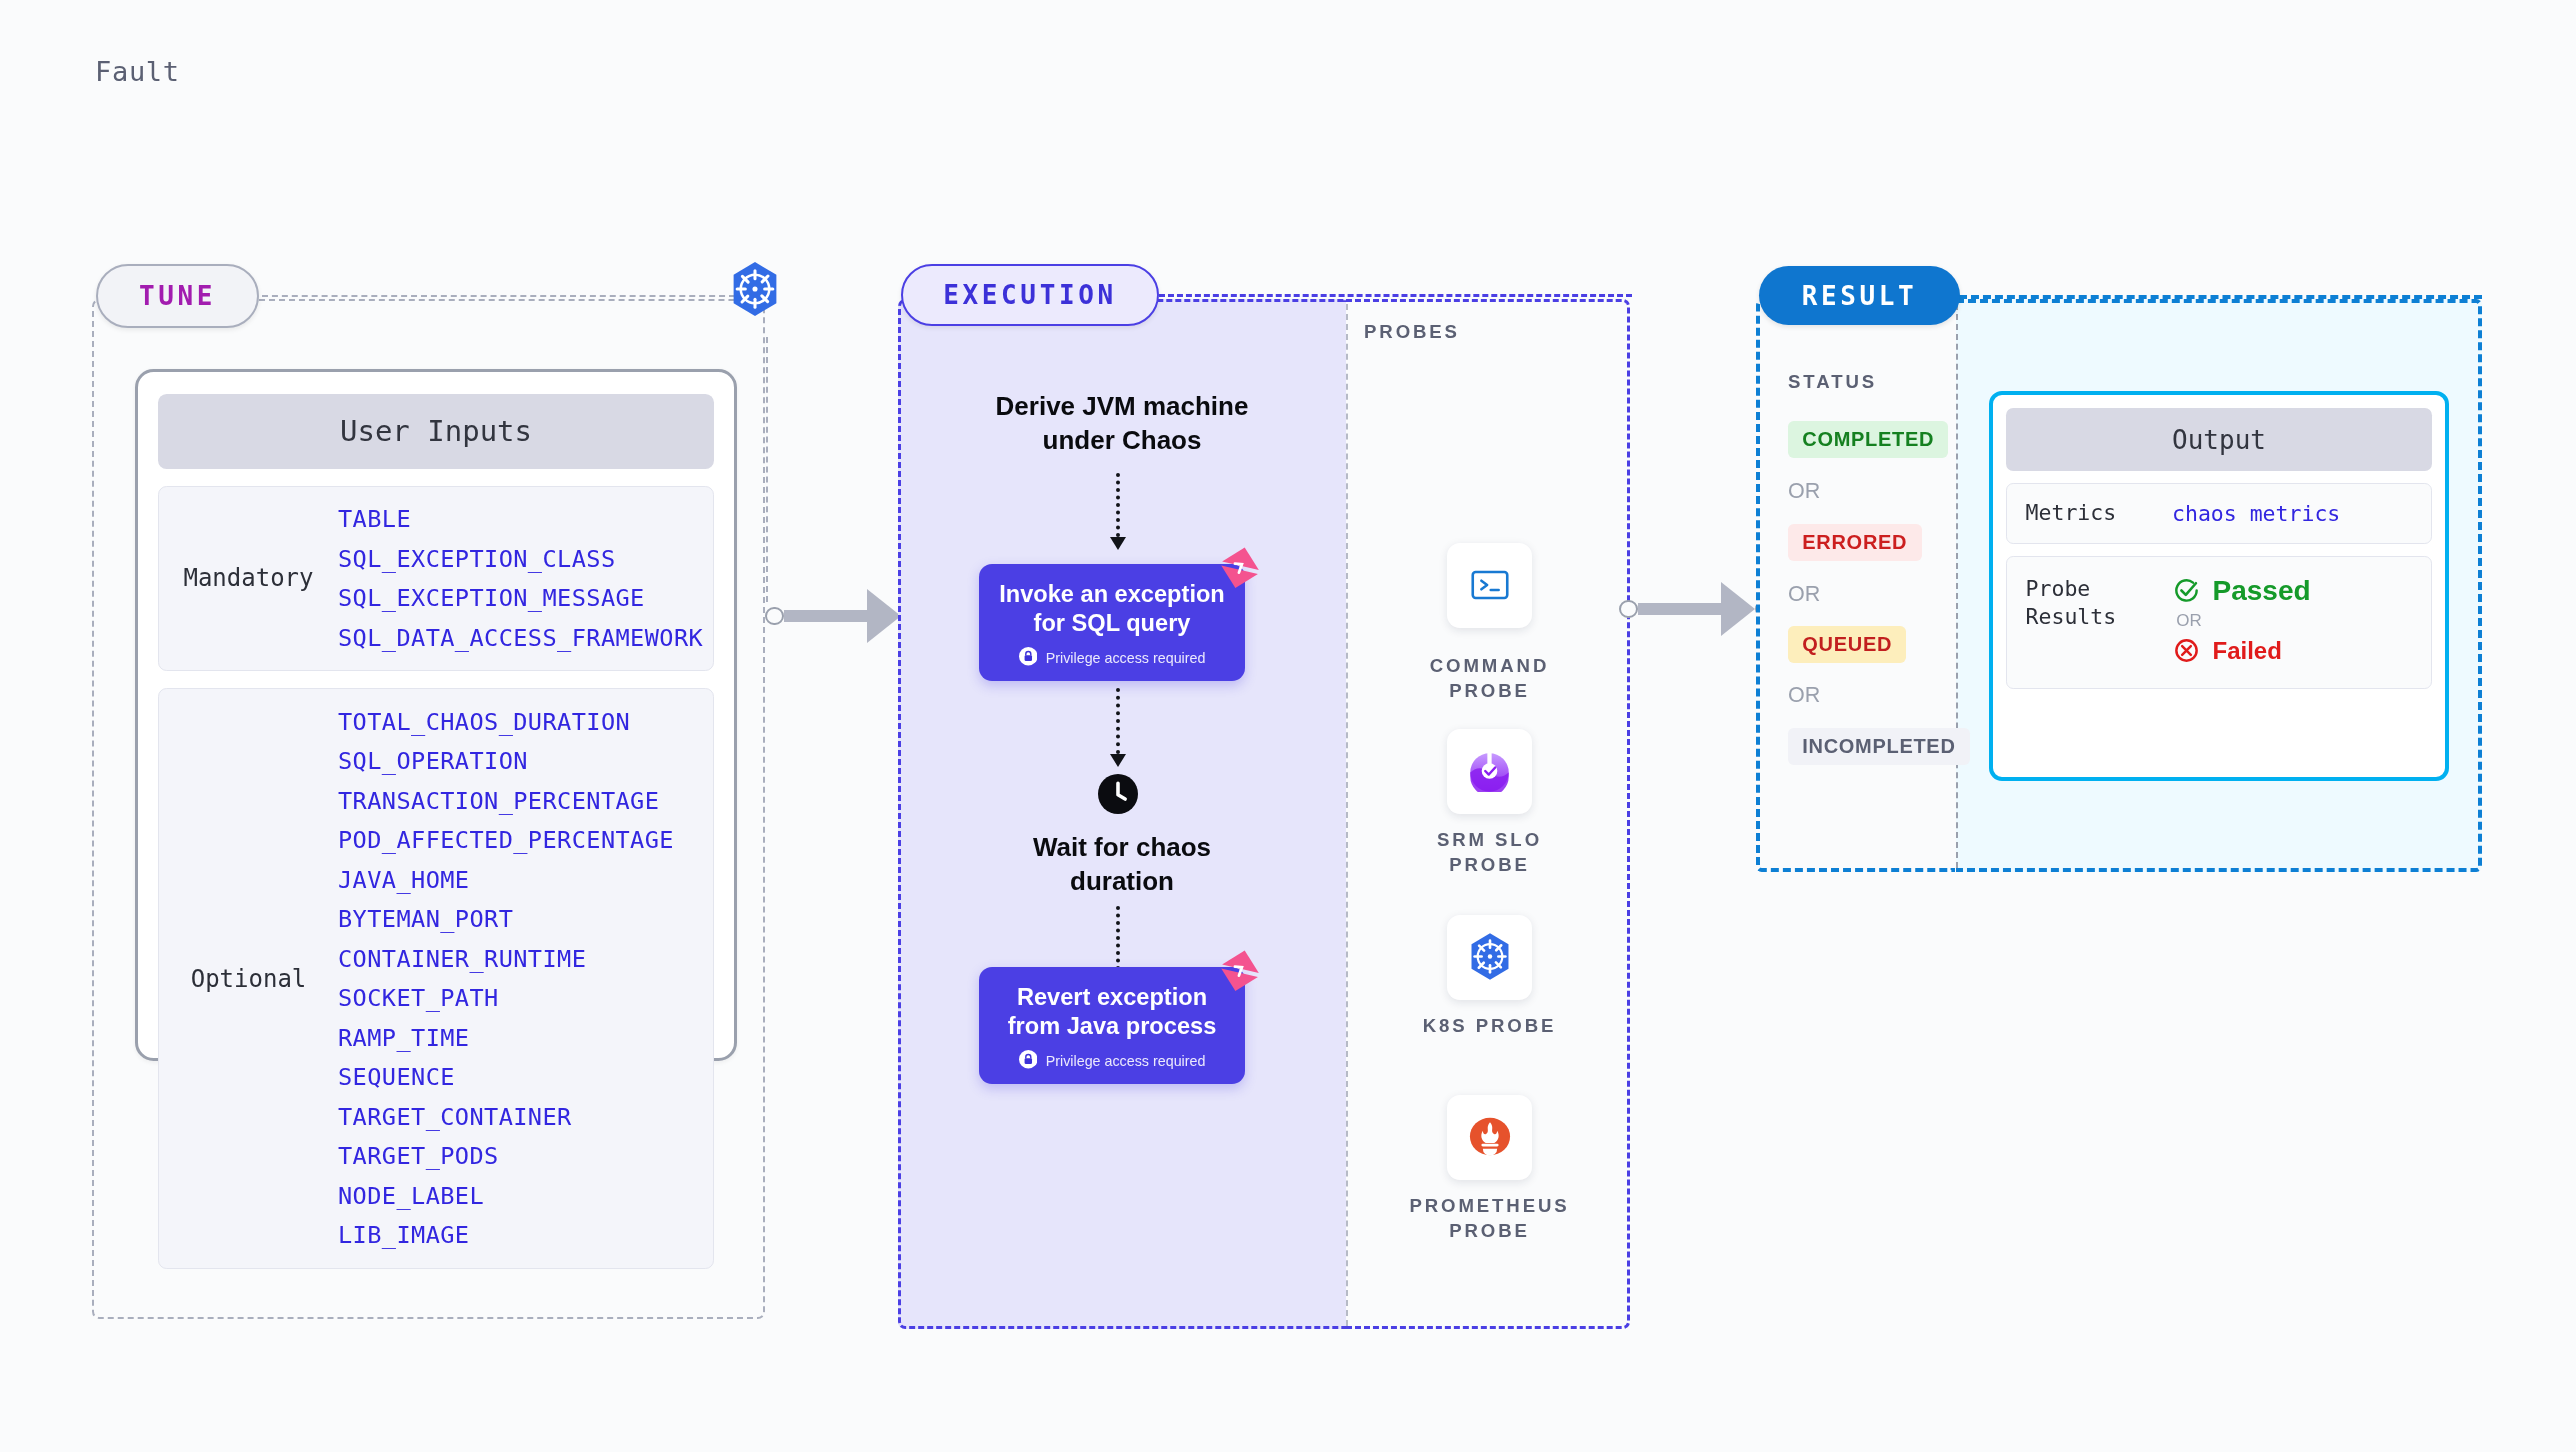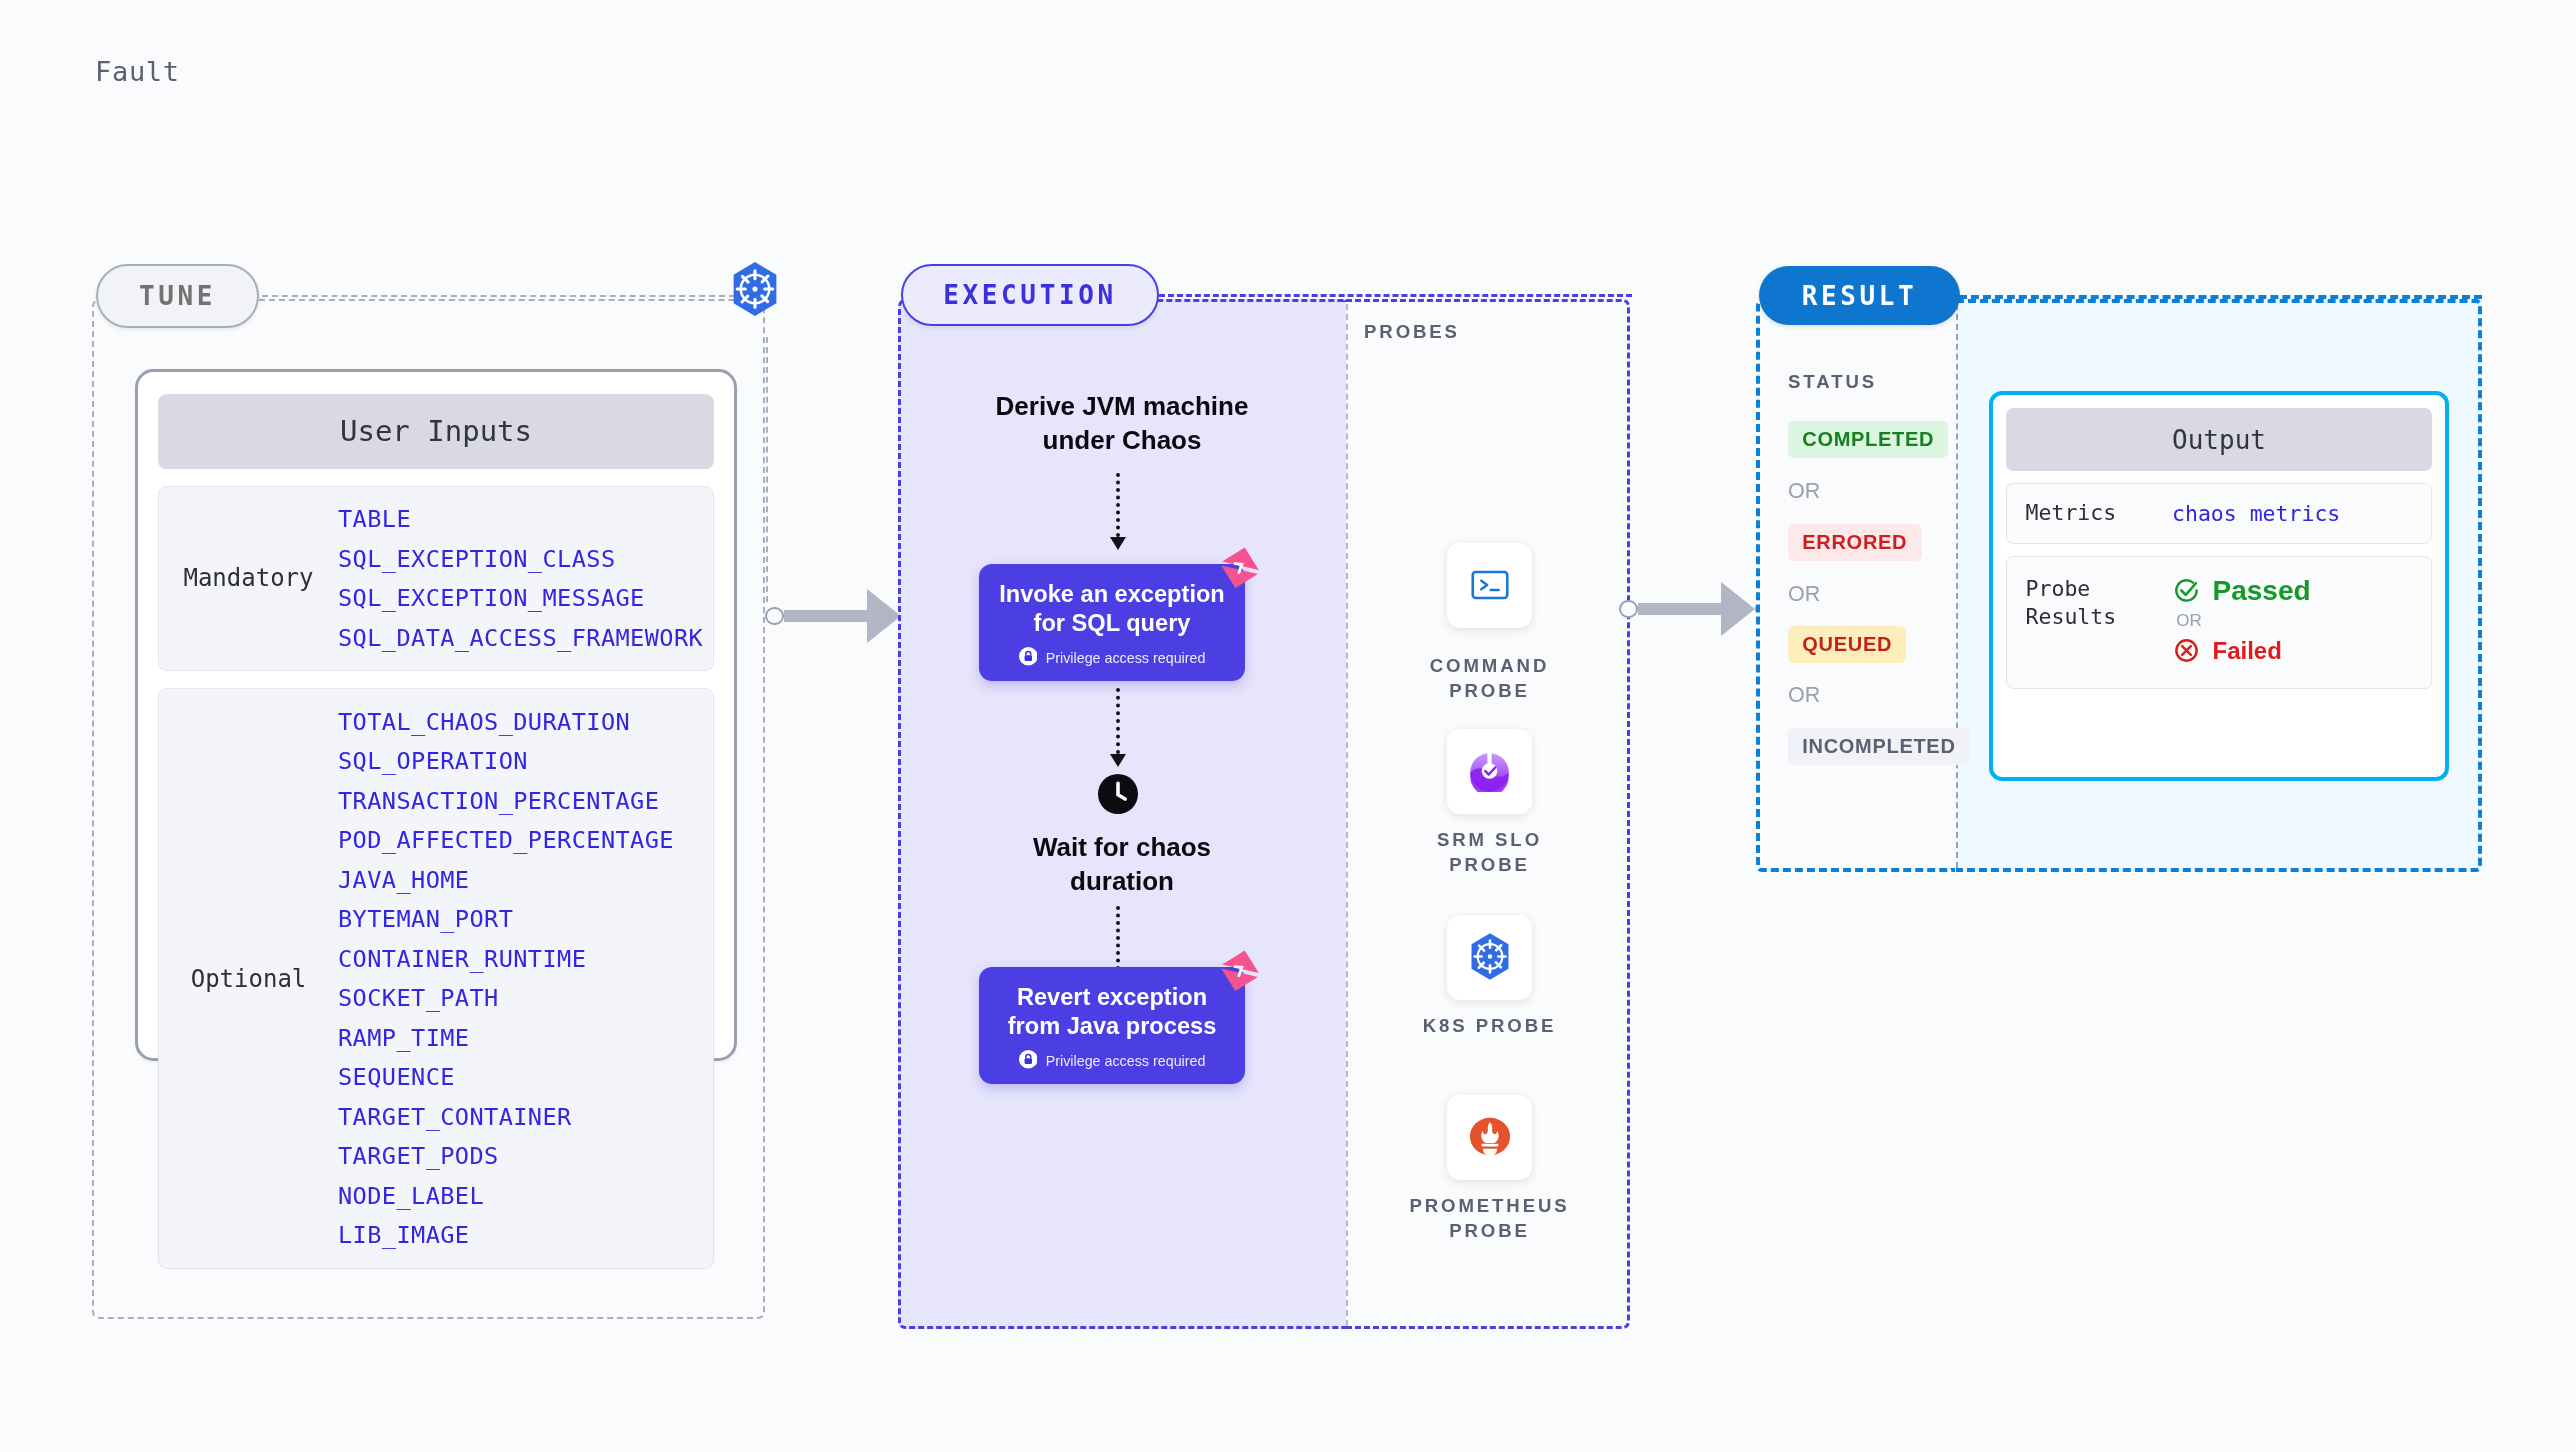--- a/index.html
+++ b/index.html
@@ -83,21 +83,21 @@
   }
 
   
   .badge {
     position: absolute; display: flex; align-items: center; justify-content: center;
     border-radius: 716px; font-family: "DejaVu Sans Mono", monospace;
     font-weight: bold; letter-spacing: 3.6px;
   }
   .badge-tune {
     left: 96px; top: 264px; width: 163px; height: 64px;
-    background: #f2f3f7; border: 2.9px solid #a9aebd; color: #737373; font-size: 26px;
+    background: #f2f3f7; border: 2.9px solid #a9aebd; color: #a21caf; font-size: 26px;
     box-shadow: 0 2.1px 5px rgba(0,0,0,.08);
   }
   .badge-exec {
     left: 901px; top: 264px; width: 258px; height: 62px;
     background: #eceafd; border: 2.9px solid #4b3fe4; color: #3c31d8; font-size: 26px;
     box-shadow: 0 2.1px 5px rgba(0,0,0,.08);
   }
   .badge-result {
     left: 1759px; top: 266px; width: 201px; height: 59px;
     background: #0f76cf; color: #ffffff; font-size: 26px;

